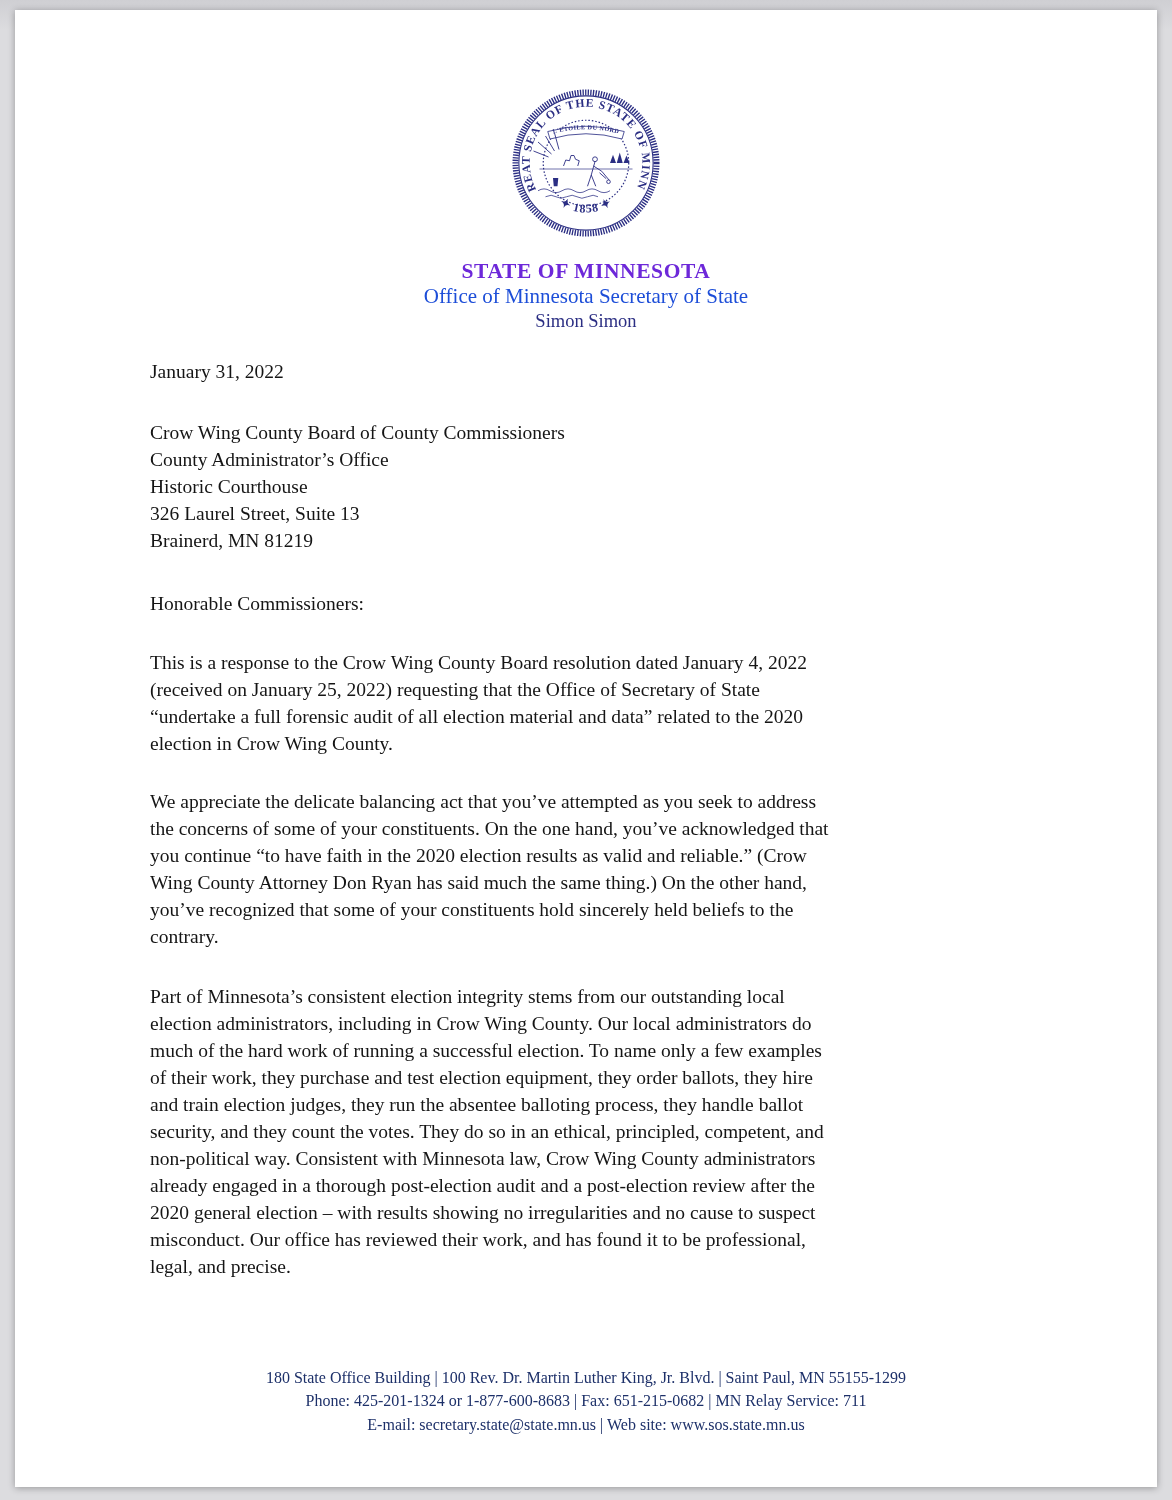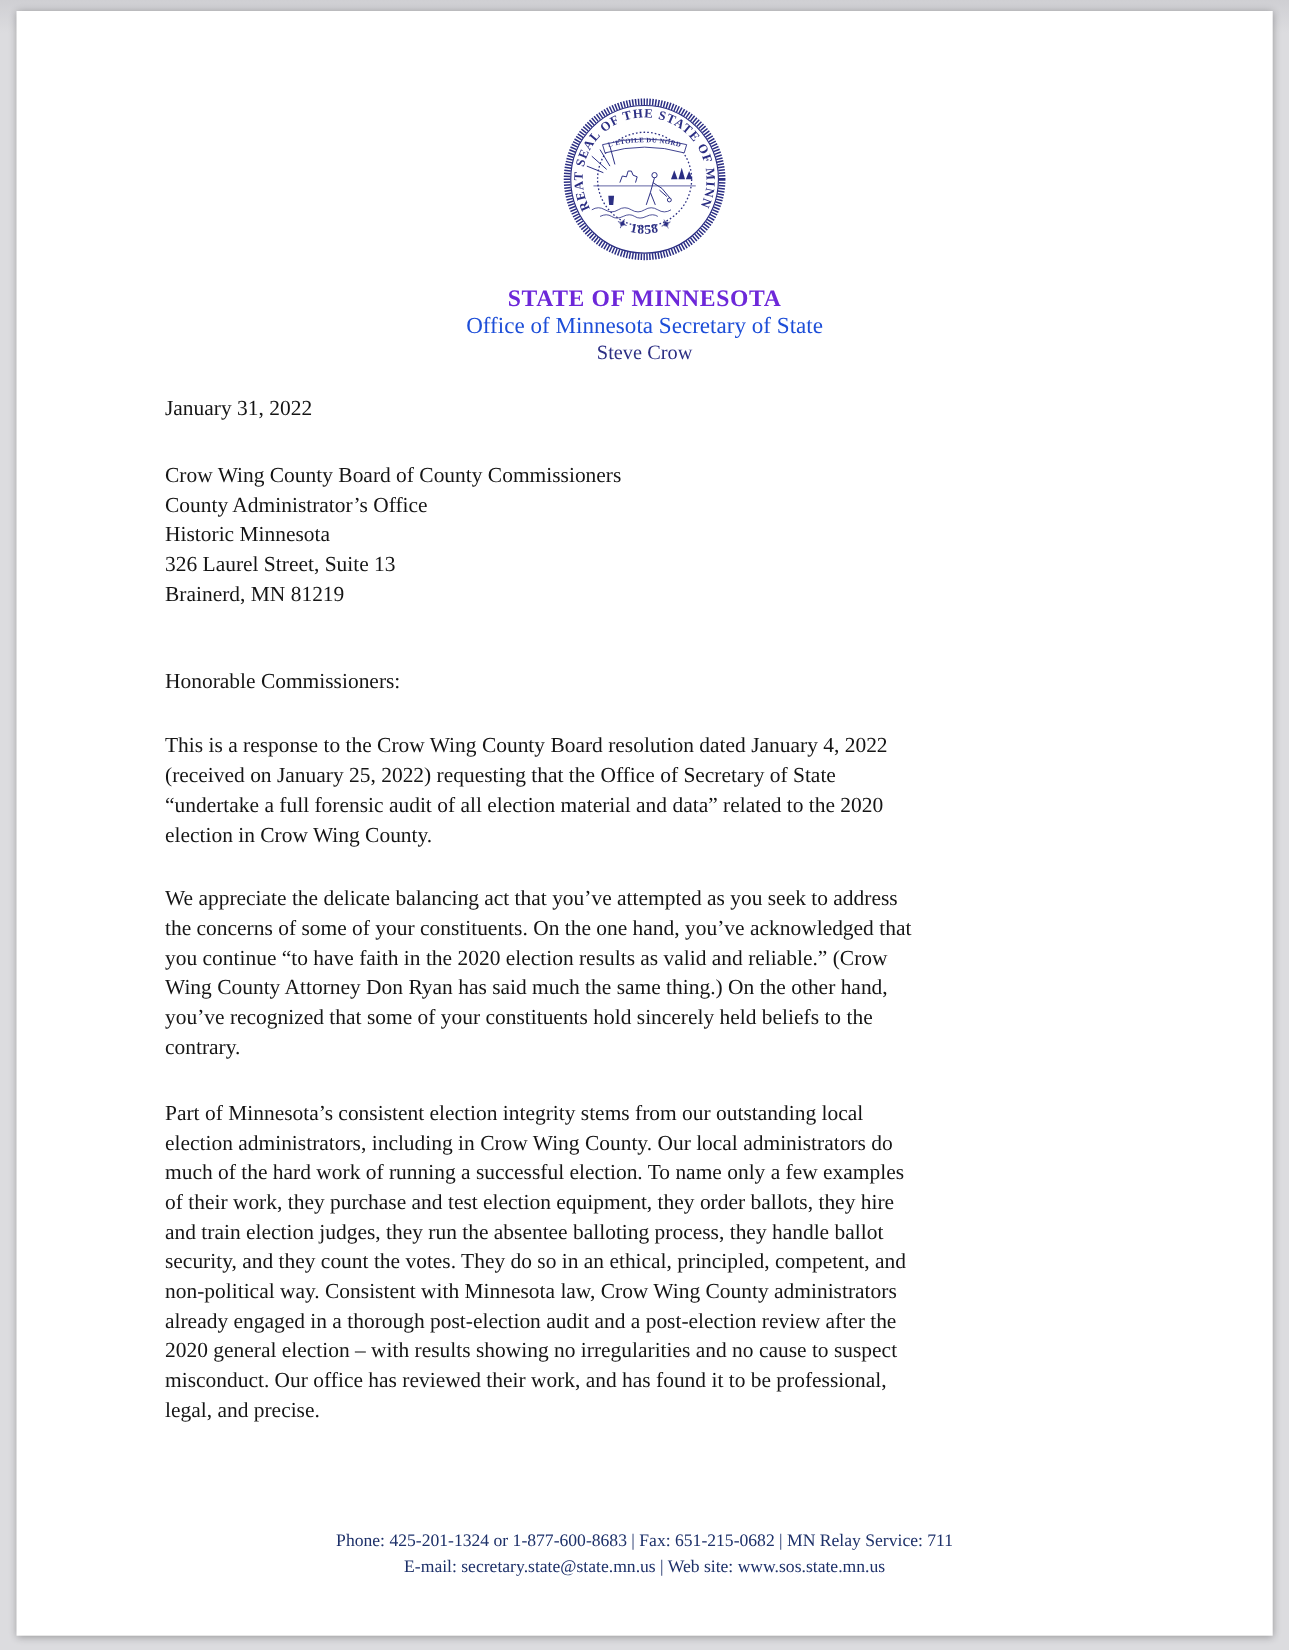--- a/index.html
+++ b/index.html
@@ -47,21 +47,21 @@
   
   .letter-body {
     margin-left: 135px;
     width: 884px;
     color: #151515;
     font-size: 19.5px;
     line-height: 27px;
   }
   .date-line { margin-top: 24px; }
   .recipient { margin-top: 34px; }
-  .salutation { margin-top: 52px; }
+  .salutation { margin-top: 36px; }
   .para { margin-top: 31px; white-space: pre-line; }
   .para.p1 { margin-top: 32px; }
   .para.p3 { margin-top: 33px; }
   
   .letter-footer {
     position: absolute;
     left: 0;
     right: 0;
     bottom: 51px;
     text-align: center;
@@ -134,30 +134,30 @@
             <path d="M 56,120 l 7,0 l -1,11 l -5,0 z" fill="#2b2e83" stroke="none"></path>
 
             <path d="M 36,137 q 8,-5 16,0 t 16,0 t 16,0 t 16,0 t 16,0 t 16,0" stroke-width="1"></path>
             <path d="M 46,145 q 8,-4 14,0 t 14,0 t 14,0 t 14,0 t 14,0" stroke-width="1"></path>
           </g>
         </svg>
       </div>
 
       <div class="lh-org">STATE OF MINNESOTA</div>
       <div class="lh-office">Office of Minnesota Secretary of State</div>
-      <div class="lh-officer">Steve Crow</div>
+      <div class="lh-officer">Simon Simon</div>
     </header>
 
     <main class="letter-body">
       <p class="date-line">January 31, 2022</p>
 
       <div class="recipient">
         <div>Crow Wing County Board of County Commissioners</div>
         <div>County Administrator’s Office</div>
-        <div>Historic Minnesota</div>
+        <div>Historic Courthouse</div>
         <div>326 Laurel Street, Suite 13</div>
         <div>Brainerd, MN 81219</div>
       </div>
 
       <p class="salutation">Honorable Commissioners:</p>
 
       <p class="para p1">This is a response to the Crow Wing County Board resolution dated January 4, 2022
 (received on January 25, 2022) requesting that the Office of Secretary of State
 “undertake a full forensic audit of all election material and data” related to the 2020
 election in Crow Wing County.</p>
@@ -174,18 +174,19 @@
 and train election judges, they run the absentee balloting process, they handle ballot
 security, and they count the votes. They do so in an ethical, principled, competent, and
 non-political way. Consistent with Minnesota law, Crow Wing County administrators
 already engaged in a thorough post-election audit and a post-election review after the
 2020 general election – with results showing no irregularities and no cause to suspect
 misconduct. Our office has reviewed their work, and has found it to be professional,
 legal, and precise.</p>
     </main>
 
     <footer class="letter-footer">
+      <div>180 State Office Building | 100 Rev. Dr. Martin Luther King, Jr. Blvd. | Saint Paul, MN 55155-1299</div>
       <div>Phone: 425-201-1324 or 1-877-600-8683 | Fax: 651-215-0682 | MN Relay Service: 711</div>
       <div>E-mail: secretary.state@state.mn.us | Web site: www.sos.state.mn.us</div>
     </footer>
 
   </div>
 </div>
 
 </body></html>

